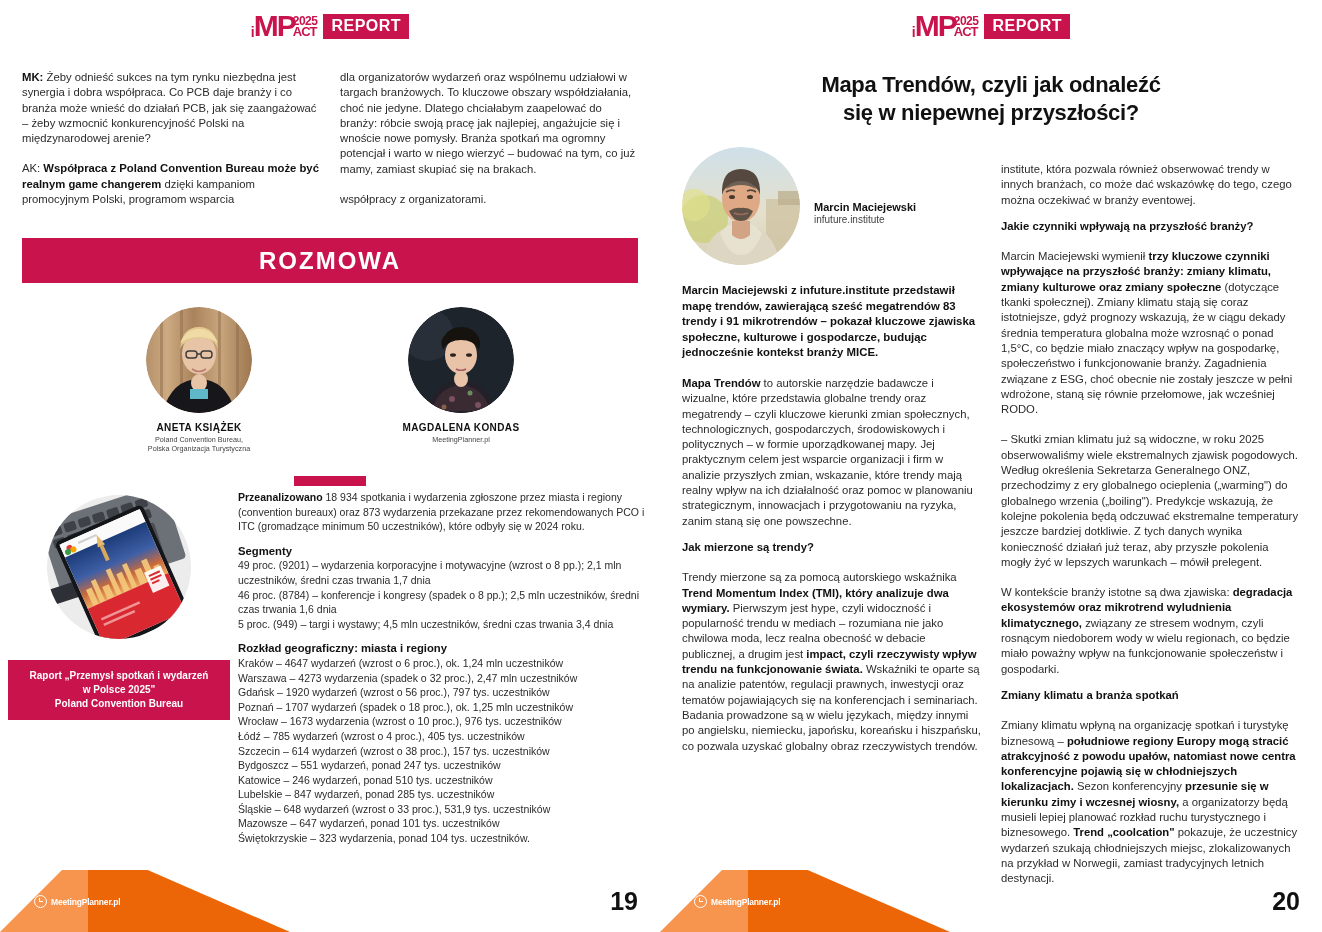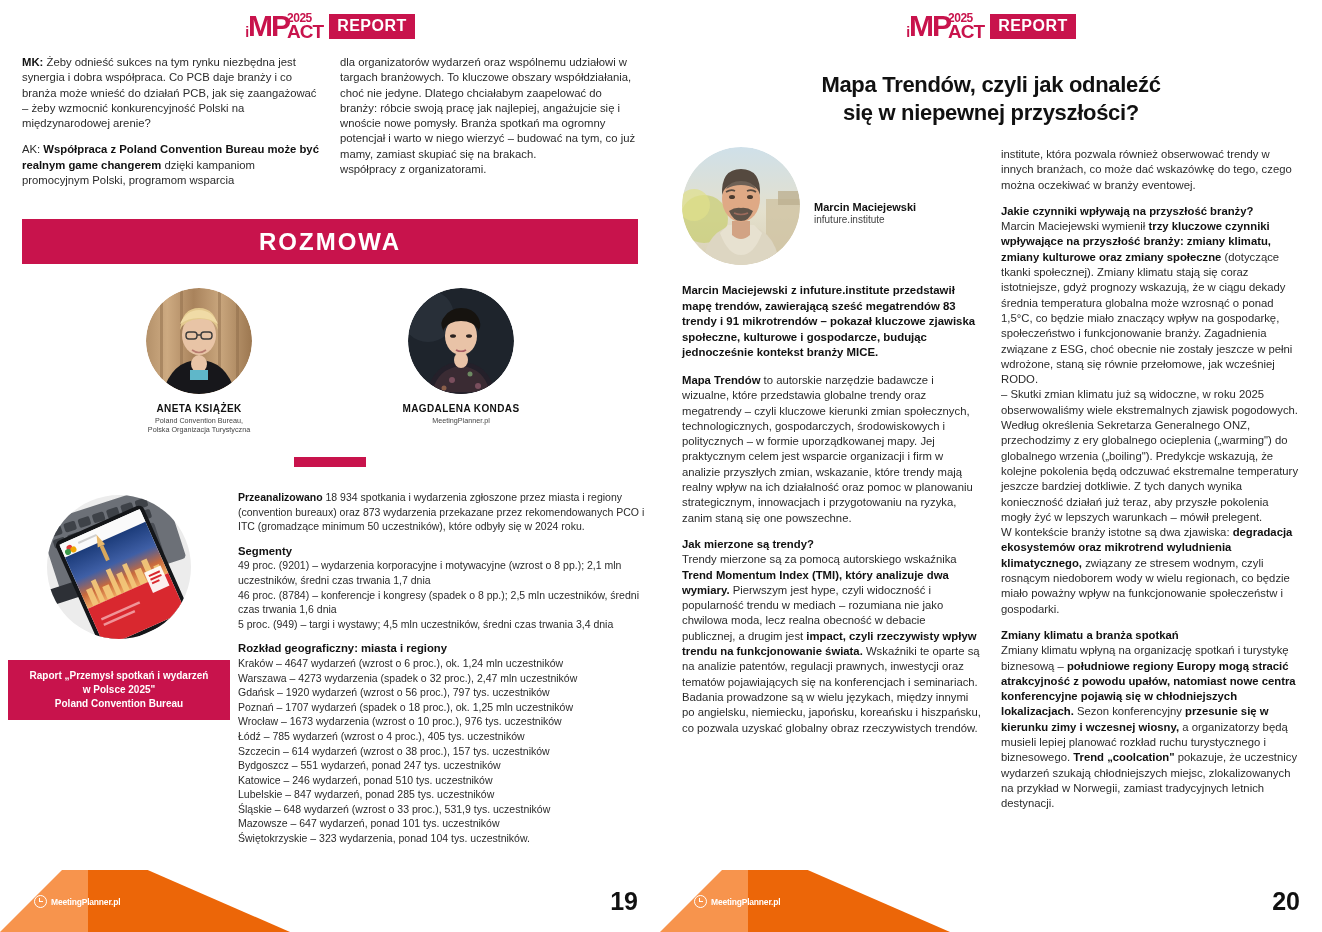--- a/index.html
+++ b/index.html
@@ -14,28 +14,28 @@
   .page-right{width:662px;}
   .gutter{position:absolute;left:660px;top:0;width:1px;height:932px;background:#d9d9d9;}
 
   
   .logo-wrap{display:flex;justify-content:center;align-items:center;padding-top:11px;}
   .logo{display:flex;align-items:center;height:30px;}
   .logo-i{font-weight:bold;font-size:14px;color:#c8134c;line-height:1;letter-spacing:-1px;align-self:flex-end;padding-bottom:2px;}
   .logo-mp{font-weight:bold;font-size:30px;color:#c8134c;line-height:1;letter-spacing:-2px;font-stretch:condensed;}
   .logo-stack{display:flex;flex-direction:column;line-height:1;margin-left:-2px;}
   .logo-year{font-weight:bold;font-size:12px;color:#c8134c;letter-spacing:-0.5px;}
-  .logo-act{font-weight:bold;font-size:19px;color:#c8134c;letter-spacing:-1px;margin-top:-2px;}
+  .logo-act{font-weight:bold;font-size:13px;color:#c8134c;letter-spacing:-1px;margin-top:-2px;}
   .logo-report{background:#c8134c;color:#fff;font-weight:bold;font-size:16px;letter-spacing:0.5px;
     padding:3px 8px 4px 8px;margin-left:6px;}
 
   
   .col-text{font-size:11.3px;line-height:15.3px;color:#2b2b2b;text-align:left;}
   .col-text b{color:#111;font-weight:bold;}
-  .para{margin:0 0 11px 0;}
+  .para{margin:15px 0 11px 0;}
   .para.tight{margin-bottom:0;}
   .sub-h{font-weight:bold;color:#111;font-size:11.3px;margin:0;}
 
   
   .l-cols{display:flex;gap:20px;padding:14px 22px 0 22px;}
   .l-col{width:300px;}
 
   .rozmowa-bar{margin:20px 22px 0 22px;background:#c8134c;height:45px;
     display:flex;align-items:center;justify-content:center;}
   .rozmowa-bar span{color:#fff;font-weight:bold;font-size:24px;letter-spacing:2px;}

